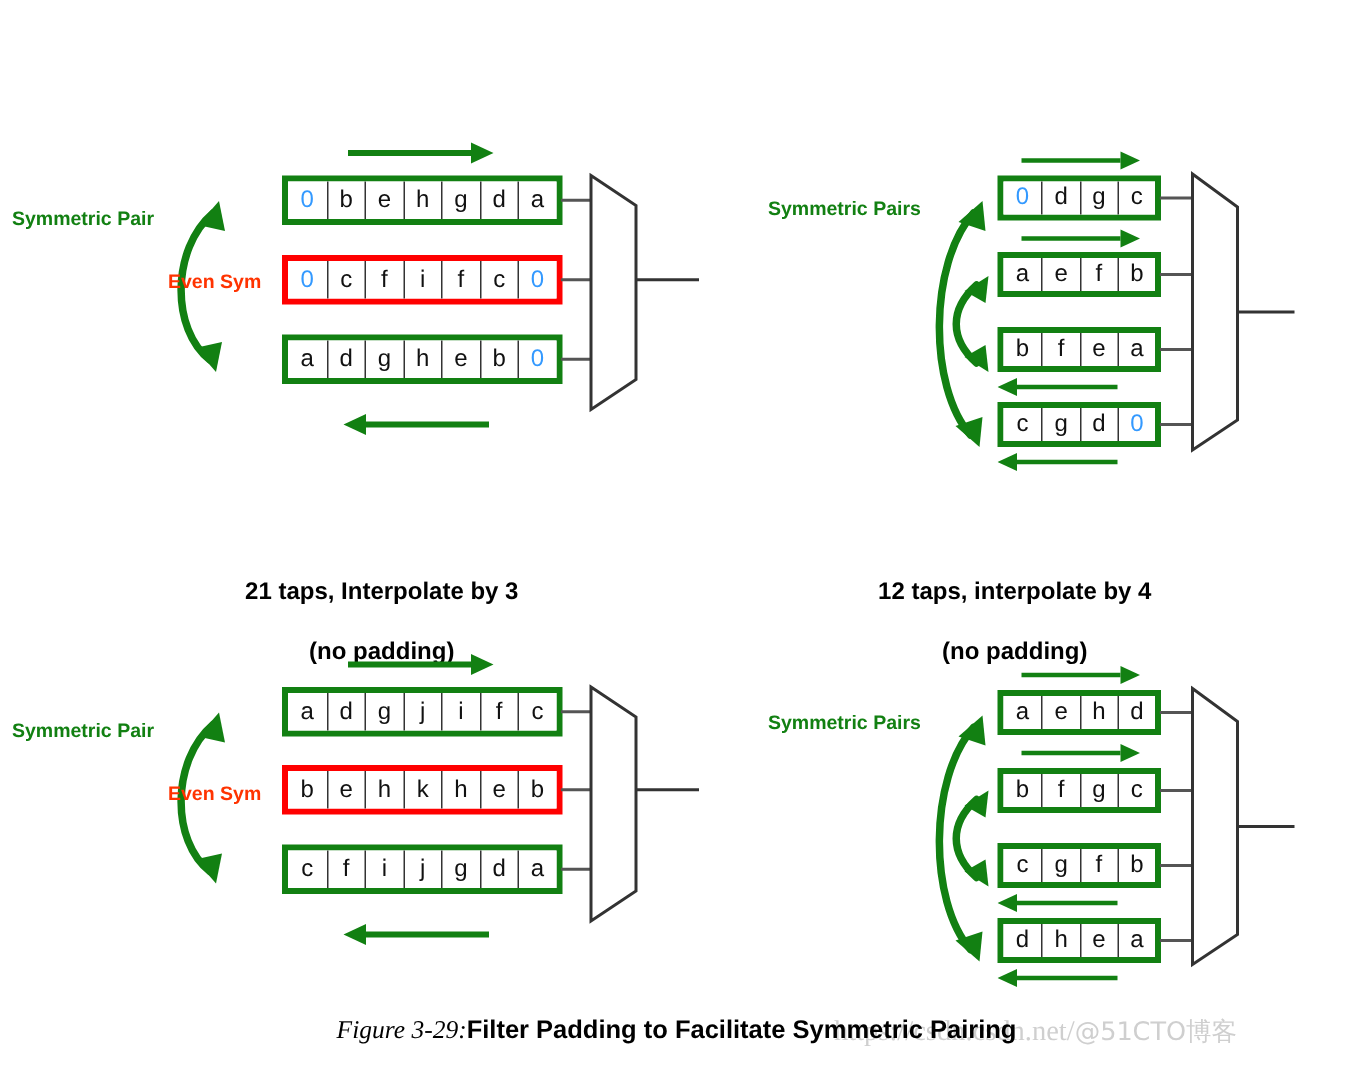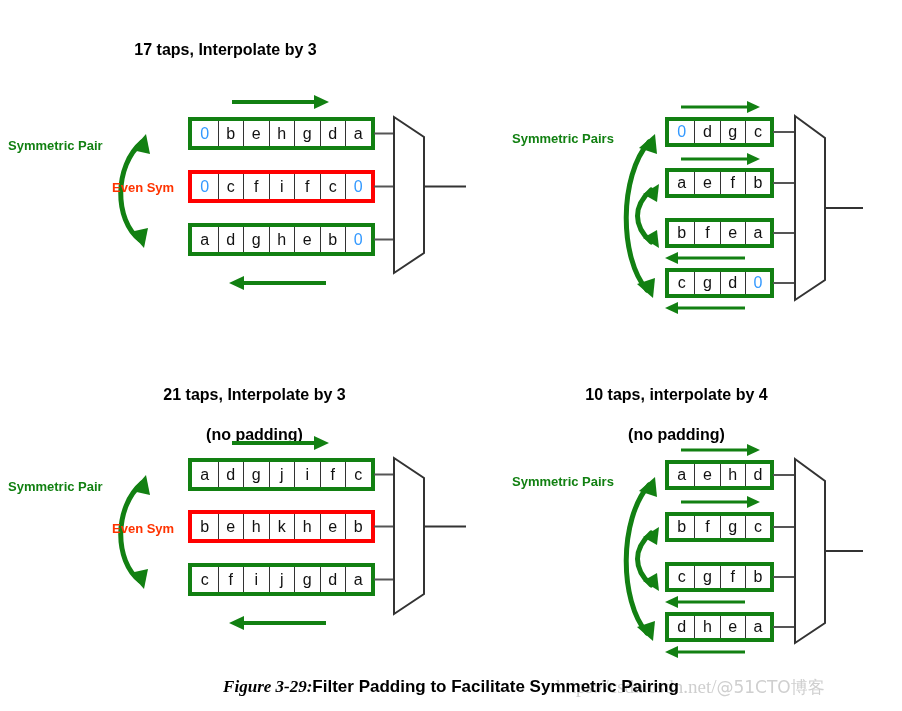--- a/index.html
+++ b/index.html
@@ -66,42 +66,39 @@
     position:absolute;
     left:0;right:0;
     bottom:14px;
     text-align:center;
     font-size:17px;
     color:#000000;
   }
   .caption .fig{
     font-family:"Liberation Serif", serif;
     font-style:italic;
-    font-weight:bold;
+    font-weight:normal;
   }
   .caption .ctext{font-weight:bold;}
   .watermark{
     position:absolute;
     left:556px;top:676px;
     font-family:"Liberation Serif", serif;
     font-size:19px;
     color:#cfcfcf;
     white-space:nowrap;
     pointer-events:none;
   }
   .watermark .cn{font-family:"DejaVu Sans", sans-serif;font-size:17px;}
 </style>
 </head>
 <body>
 
 <div class="panel" style="left:0px;top:0px;width:451px;height:355px;">
 
-  <div class="ptitle" style="left:0;top:20px;">
-    <span>17 taps</span><span>, Interpolate by 3</span>
-  </div>
 
   <svg class="flow" style="left:230px;top:94px;" width="100" height="16">
     <line x1="2" y1="8" x2="84" y2="8" stroke="#128012" stroke-width="4"></line>
     <polygon points="84,1 99,8 84,15" fill="#128012"></polygon>
   </svg>
 
   <div class="row green" style="left:188px;top:117px;width:187px;height:33px;">
     <div class="cell zero" style="width:25.5px;">0</div>
     <div class="cell" style="width:25.5px;">b</div>
     <div class="cell" style="width:25.5px;">e</div>
@@ -290,21 +287,21 @@
     <polygon points="46,6 32,22 50,26" fill="#128012"></polygon>
     <polygon points="44,120 30,104 48,100" fill="#128012"></polygon>
   </svg>
 
   <div class="evensym" style="left:112px;top:166px;">Even Sym</div>
 </div>
 
 <div class="panel" style="left:451px;top:355px;width:451px;height:300px;">
 
   <div class="ptitle" style="left:0;top:10px;">
-    <span>10 taps, interpolate by 4</span><br>
+    <span>12 taps, interpolate by 4</span><br>
     <span>(no padding)</span>
   </div>
 
   <svg class="flow" style="left:228px;top:88px;" width="82" height="14">
     <line x1="2" y1="7" x2="68" y2="7" stroke="#128012" stroke-width="3"></line>
     <polygon points="68,1 81,7 68,13" fill="#128012"></polygon>
   </svg>
 
   <div class="row green" style="left:214px;top:105px;width:109px;height:30px;">
     <div class="cell" style="width:25.25px;">a</div>

